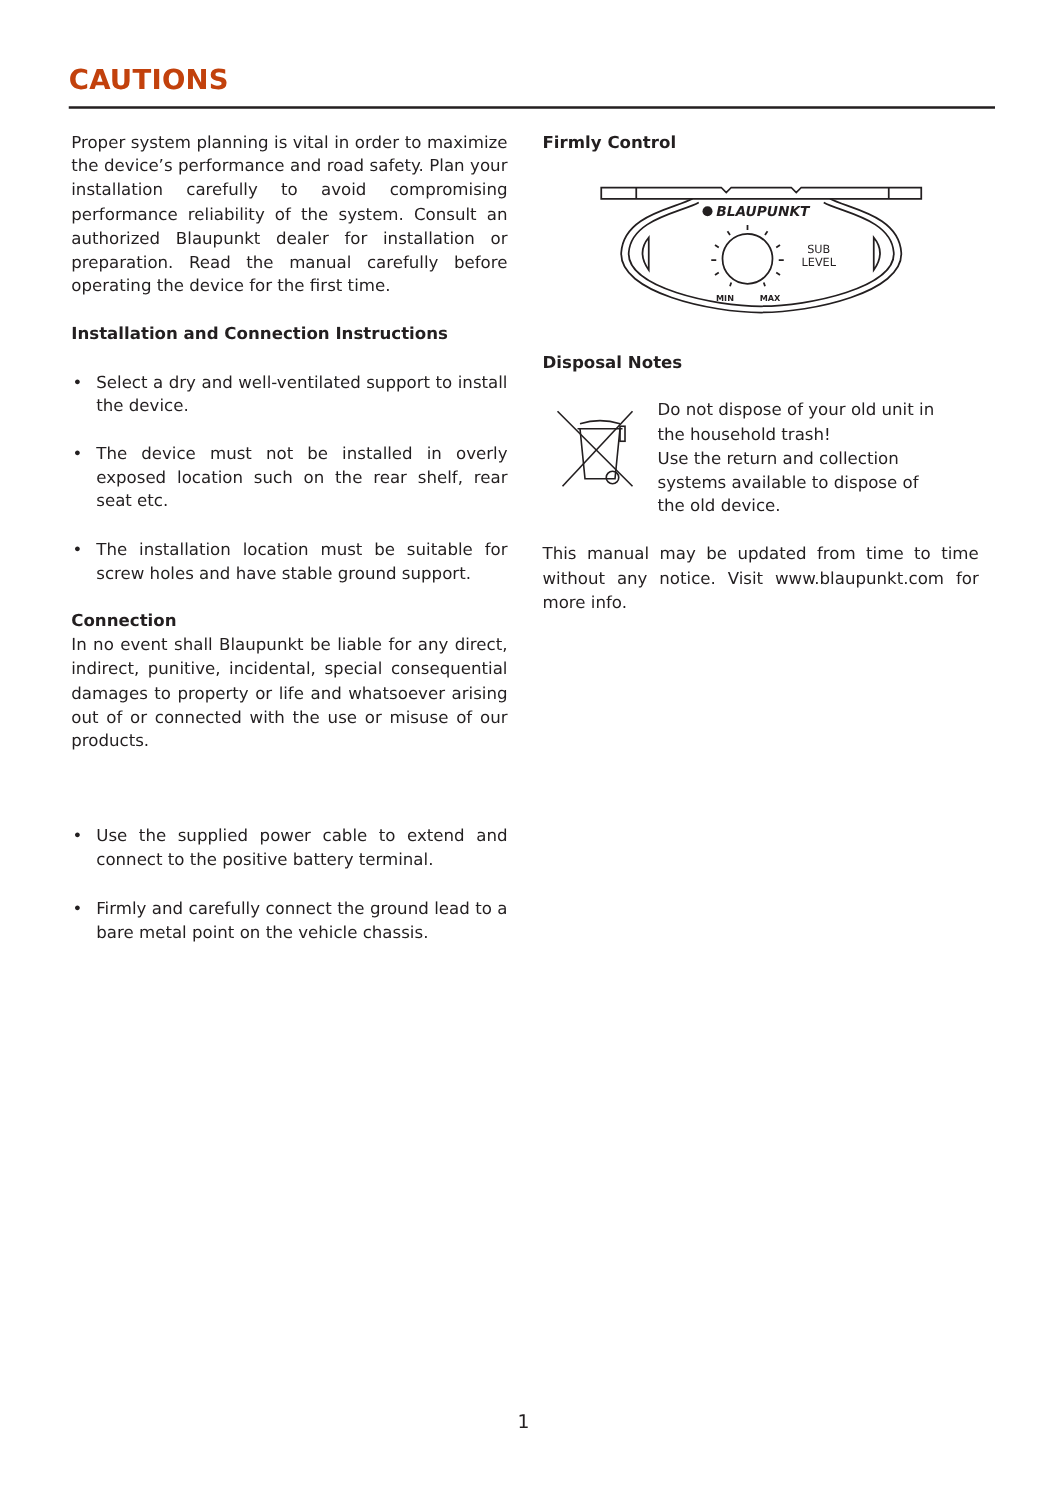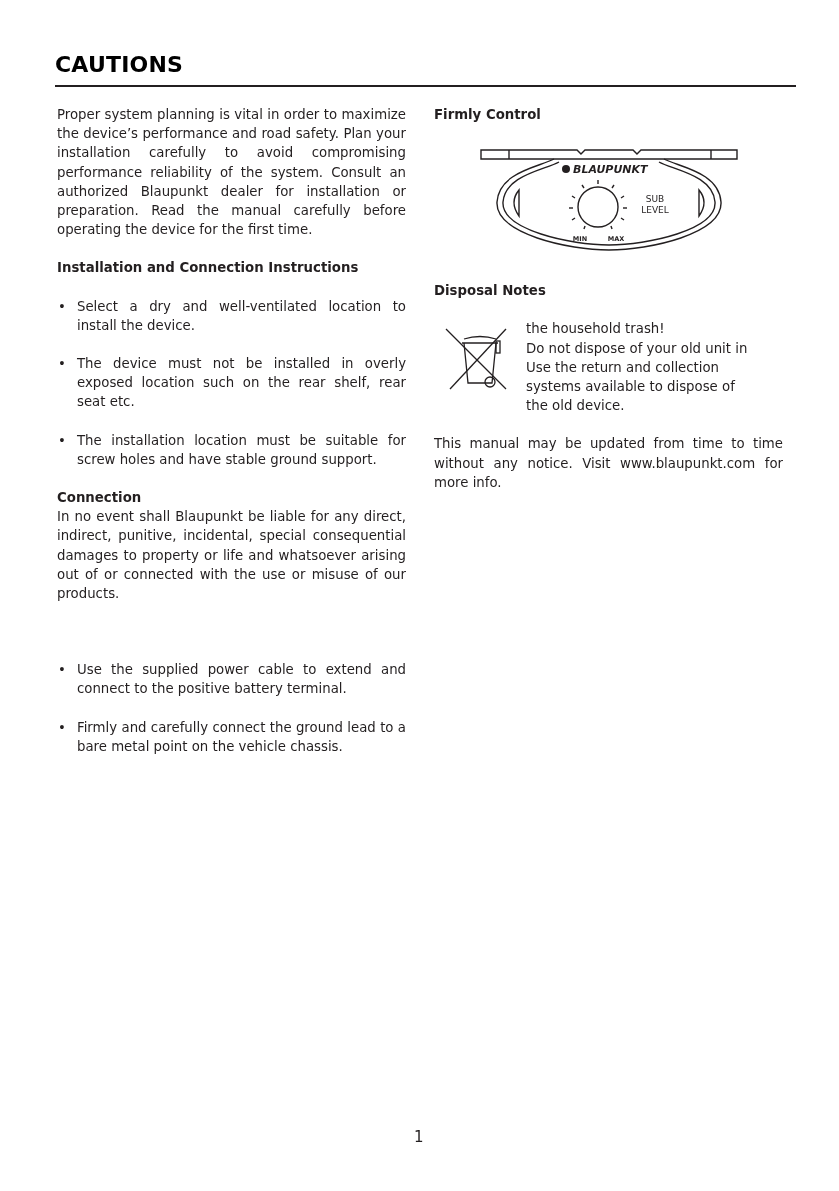--- a/index.html
+++ b/index.html
@@ -2,21 +2,21 @@
 <html><head>
 <meta charset="utf-8">
 <style>
   html, body { margin: 0; padding: 0; background: #ffffff; }
   body {
     width: 839px; height: 1191px; position: relative; overflow: hidden;
     font-family: "DejaVu Sans", sans-serif; color: #231f20;
   }
   .page-title {
     position: absolute; left: 55px; top: 52px;
-    font-size: 22px; font-weight: bold; letter-spacing: 0.2px; color: #000000;
+    font-size: 22px; font-weight: bold; letter-spacing: 0.2px; color: #c2410c;
   }
   .title-rule {
     position: absolute; left: 55px; top: 85px; width: 741px; height: 2px; background: #231f20;
   }
   .col { position: absolute; font-size: 13.3px; line-height: 19.2px; }
   .col-left { left: 57px; top: 105px; width: 349px; }
   .col-right { left: 434px; top: 105px; width: 349px; }
   p { margin: 0; text-align: justify; text-align-last: left; }
   .h { font-weight: bold; margin: 0; }
   .bullets { list-style: none; margin: 0; padding: 0; }
@@ -33,21 +33,21 @@
 <div class="page-title">CAUTIONS</div>
 <div class="title-rule"></div>
 
 <div class="col col-left">
   <p>Proper system planning is vital in order to maximize the device’s performance and road safety. Plan your installation carefully to avoid compromising performance reliability of the system. Consult an authorized Blaupunkt dealer for installation or preparation. Read the manual carefully before operating the device for the first time.</p>
 
   <div style="height:19px"></div>
   <div class="h">Installation and Connection Instructions</div>
   <div style="height:19px"></div>
   <ul class="bullets">
-    <li><span class="dot">•</span><span>Select a dry and well-ventilated location to install the device.</span></li>
+    <li><span class="dot">•</span><span>Select a dry and well-ventilated support to install the device.</span></li>
     <li style="margin-top:19px"><span class="dot">•</span><span>The device must not be installed in overly exposed location such on the rear shelf, rear seat etc.</span></li>
     <li style="margin-top:19px"><span class="dot">•</span><span>The installation location must be suitable for screw holes and have stable ground support.</span></li>
   </ul>
 
   <div style="height:19px"></div>
   <div class="h">Connection</div>
   <p>In no event shall Blaupunkt be liable for any direct, indirect, punitive, incidental, special consequential damages to property or life and whatsoever arising out of or connected with the use or misuse of our products.</p>
   <div style="height:19px"></div>
 
   <div style="height:19px"></div>
@@ -107,22 +107,22 @@
         <line x1="12" y1="10" x2="72" y2="70"></line>
         <line x1="72" y1="10" x2="16" y2="70"></line>
         <path d="M28 24 H64"></path>
         <path d="M30 20 Q46 15 62 20"></path>
         <path d="M30 24 L34 64 H58 L62 24"></path>
         <rect x="62" y="22" width="4" height="12"></rect>
         <circle cx="56" cy="63" r="5"></circle>
       </g>
     </svg>
     <div class="disposal-text" style="margin-left:0;">
+      <p>Do not dispose of your old unit in</p>
       <p>the household trash!</p>
-      <p>Do not dispose of your old unit in</p>
       <p>Use the return and collection</p>
       <p>systems available to dispose of</p>
       <p>the old device.</p>
     </div>
   </div>
 
   <div style="height:19px"></div>
   <p>This manual may be updated from time to time without any notice. Visit www.blaupunkt.com for more info.</p>
 </div>
 

